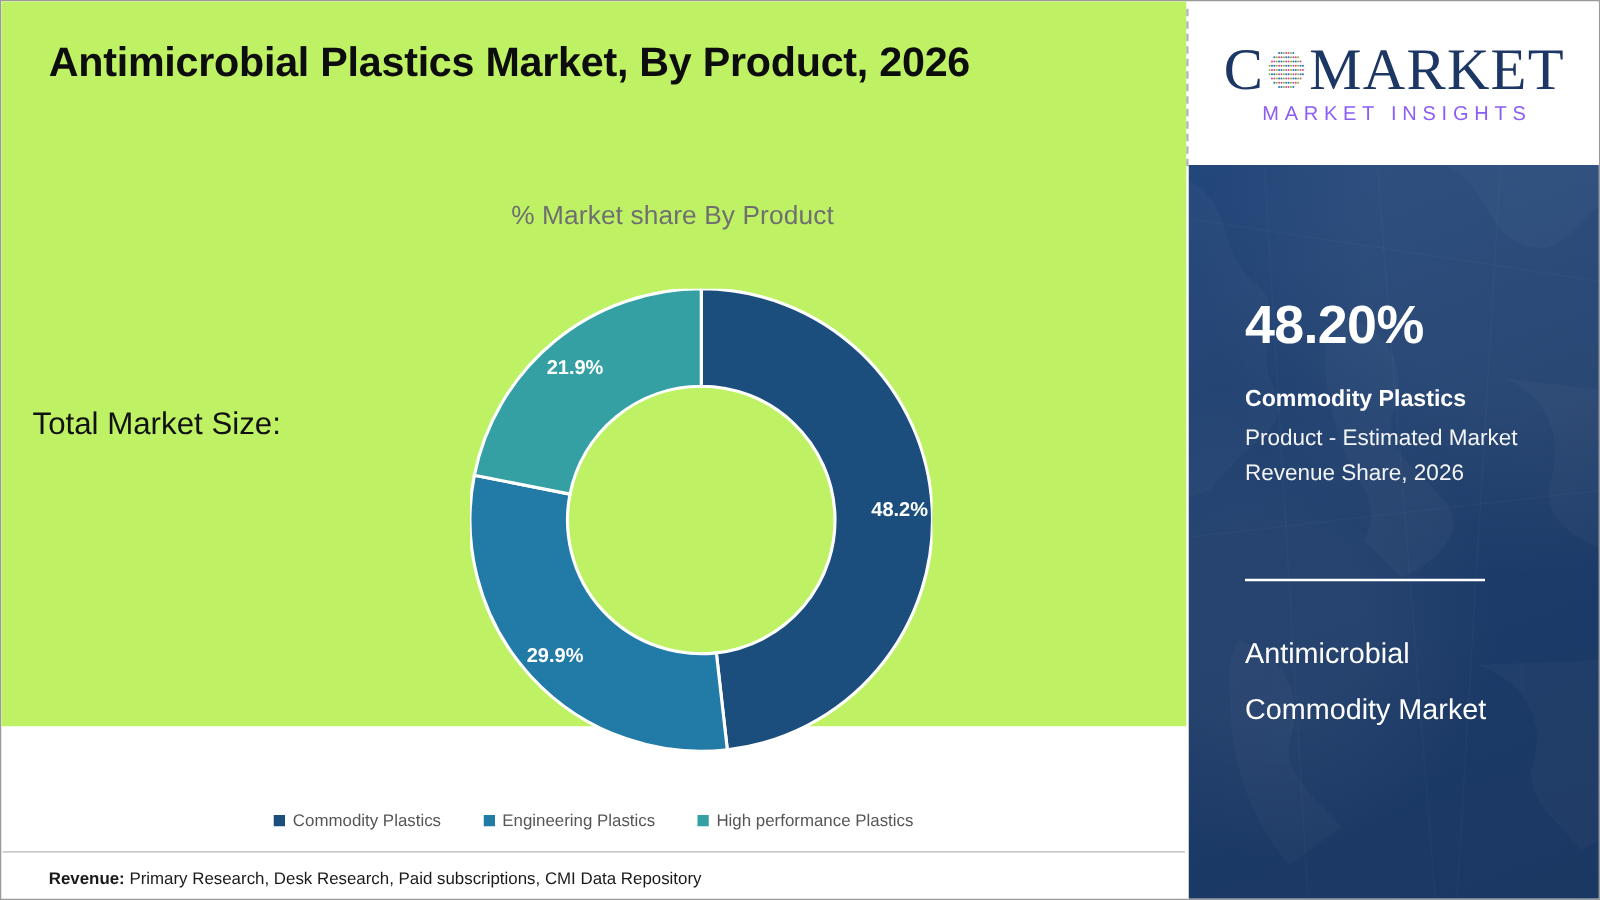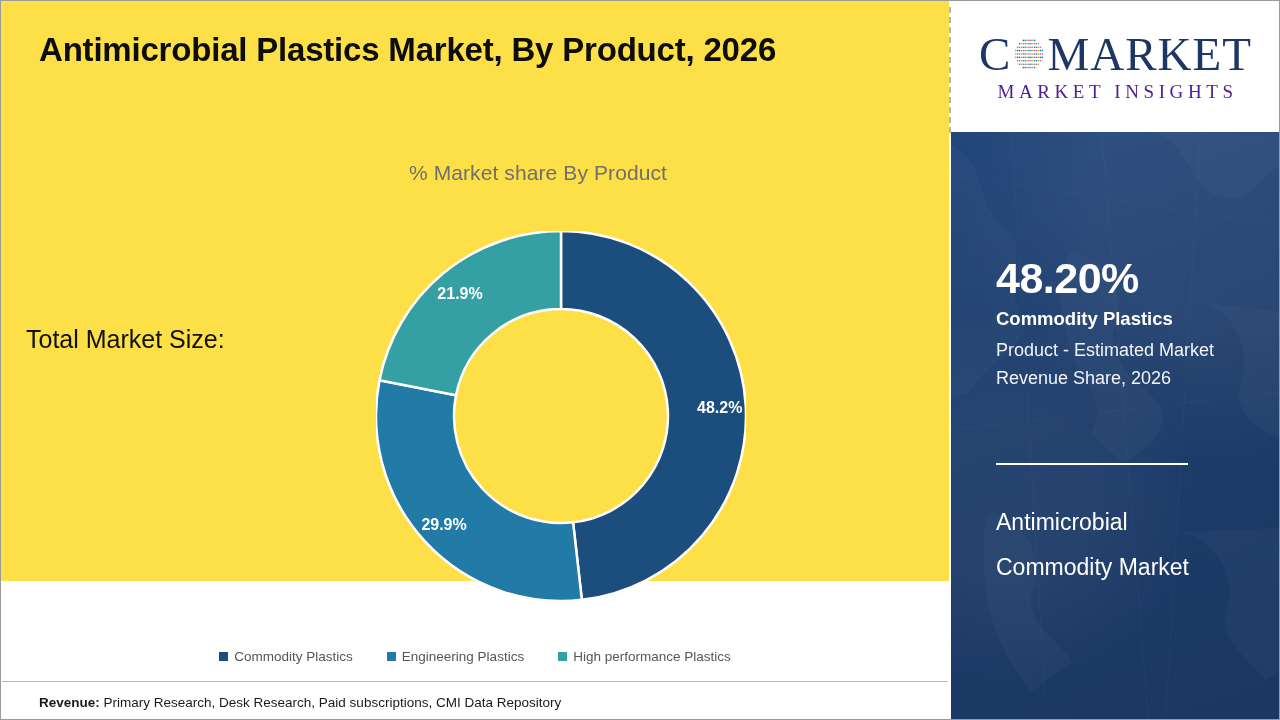--- a/index.html
+++ b/index.html
@@ -18,21 +18,21 @@
     overflow: hidden;
     box-sizing: border-box;
     border: 1px solid #9a9a9a;
   }
 
   
   .left-pane {
     position: absolute;
     left: 0; top: 0;
     width: 948px; height: 580px;
-    background: #fde047;
+    background: #bef264;
   }
 
   .page-title {
     position: absolute;
     left: 38px;
     top: 30px;
     font-size: 33px;
     font-weight: bold;
     color: #0d0d0d;
     letter-spacing: -0.2px;
@@ -170,23 +170,23 @@
     line-height: 1;
     letter-spacing: 1px;
   }
   .logo-globe {
     width: 34px;
     height: 34px;
     margin: 0 1px;
     flex: 0 0 auto;
   }
   .logo-sub {
-    font-family: Liberation Serif, serif;
-    font-size: 19px;
-    color: #4c1d95;
+    font-family: Liberation Sans, sans-serif;
+    font-size: 16px;
+    color: #8b5cf6;
     letter-spacing: 4.6px;
     margin-top: 4px;
     padding-left: 4px;
   }
 
   
   .navy-panel {
     position: absolute;
     left: 950px;
     top: 131px;
@@ -206,21 +206,21 @@
   .navy-content {
     position: absolute;
     left: 45px;
     top: 0;
     width: 250px;
     height: 100%;
   }
 
   .stat-number {
     position: absolute;
-    top: 125px;
+    top: 107px;
     font-size: 43px;
     font-weight: bold;
     color: #ffffff;
     letter-spacing: -0.5px;
     line-height: 1;
   }
   .stat-name {
     position: absolute;
     top: 176px;
     font-size: 18.5px;

